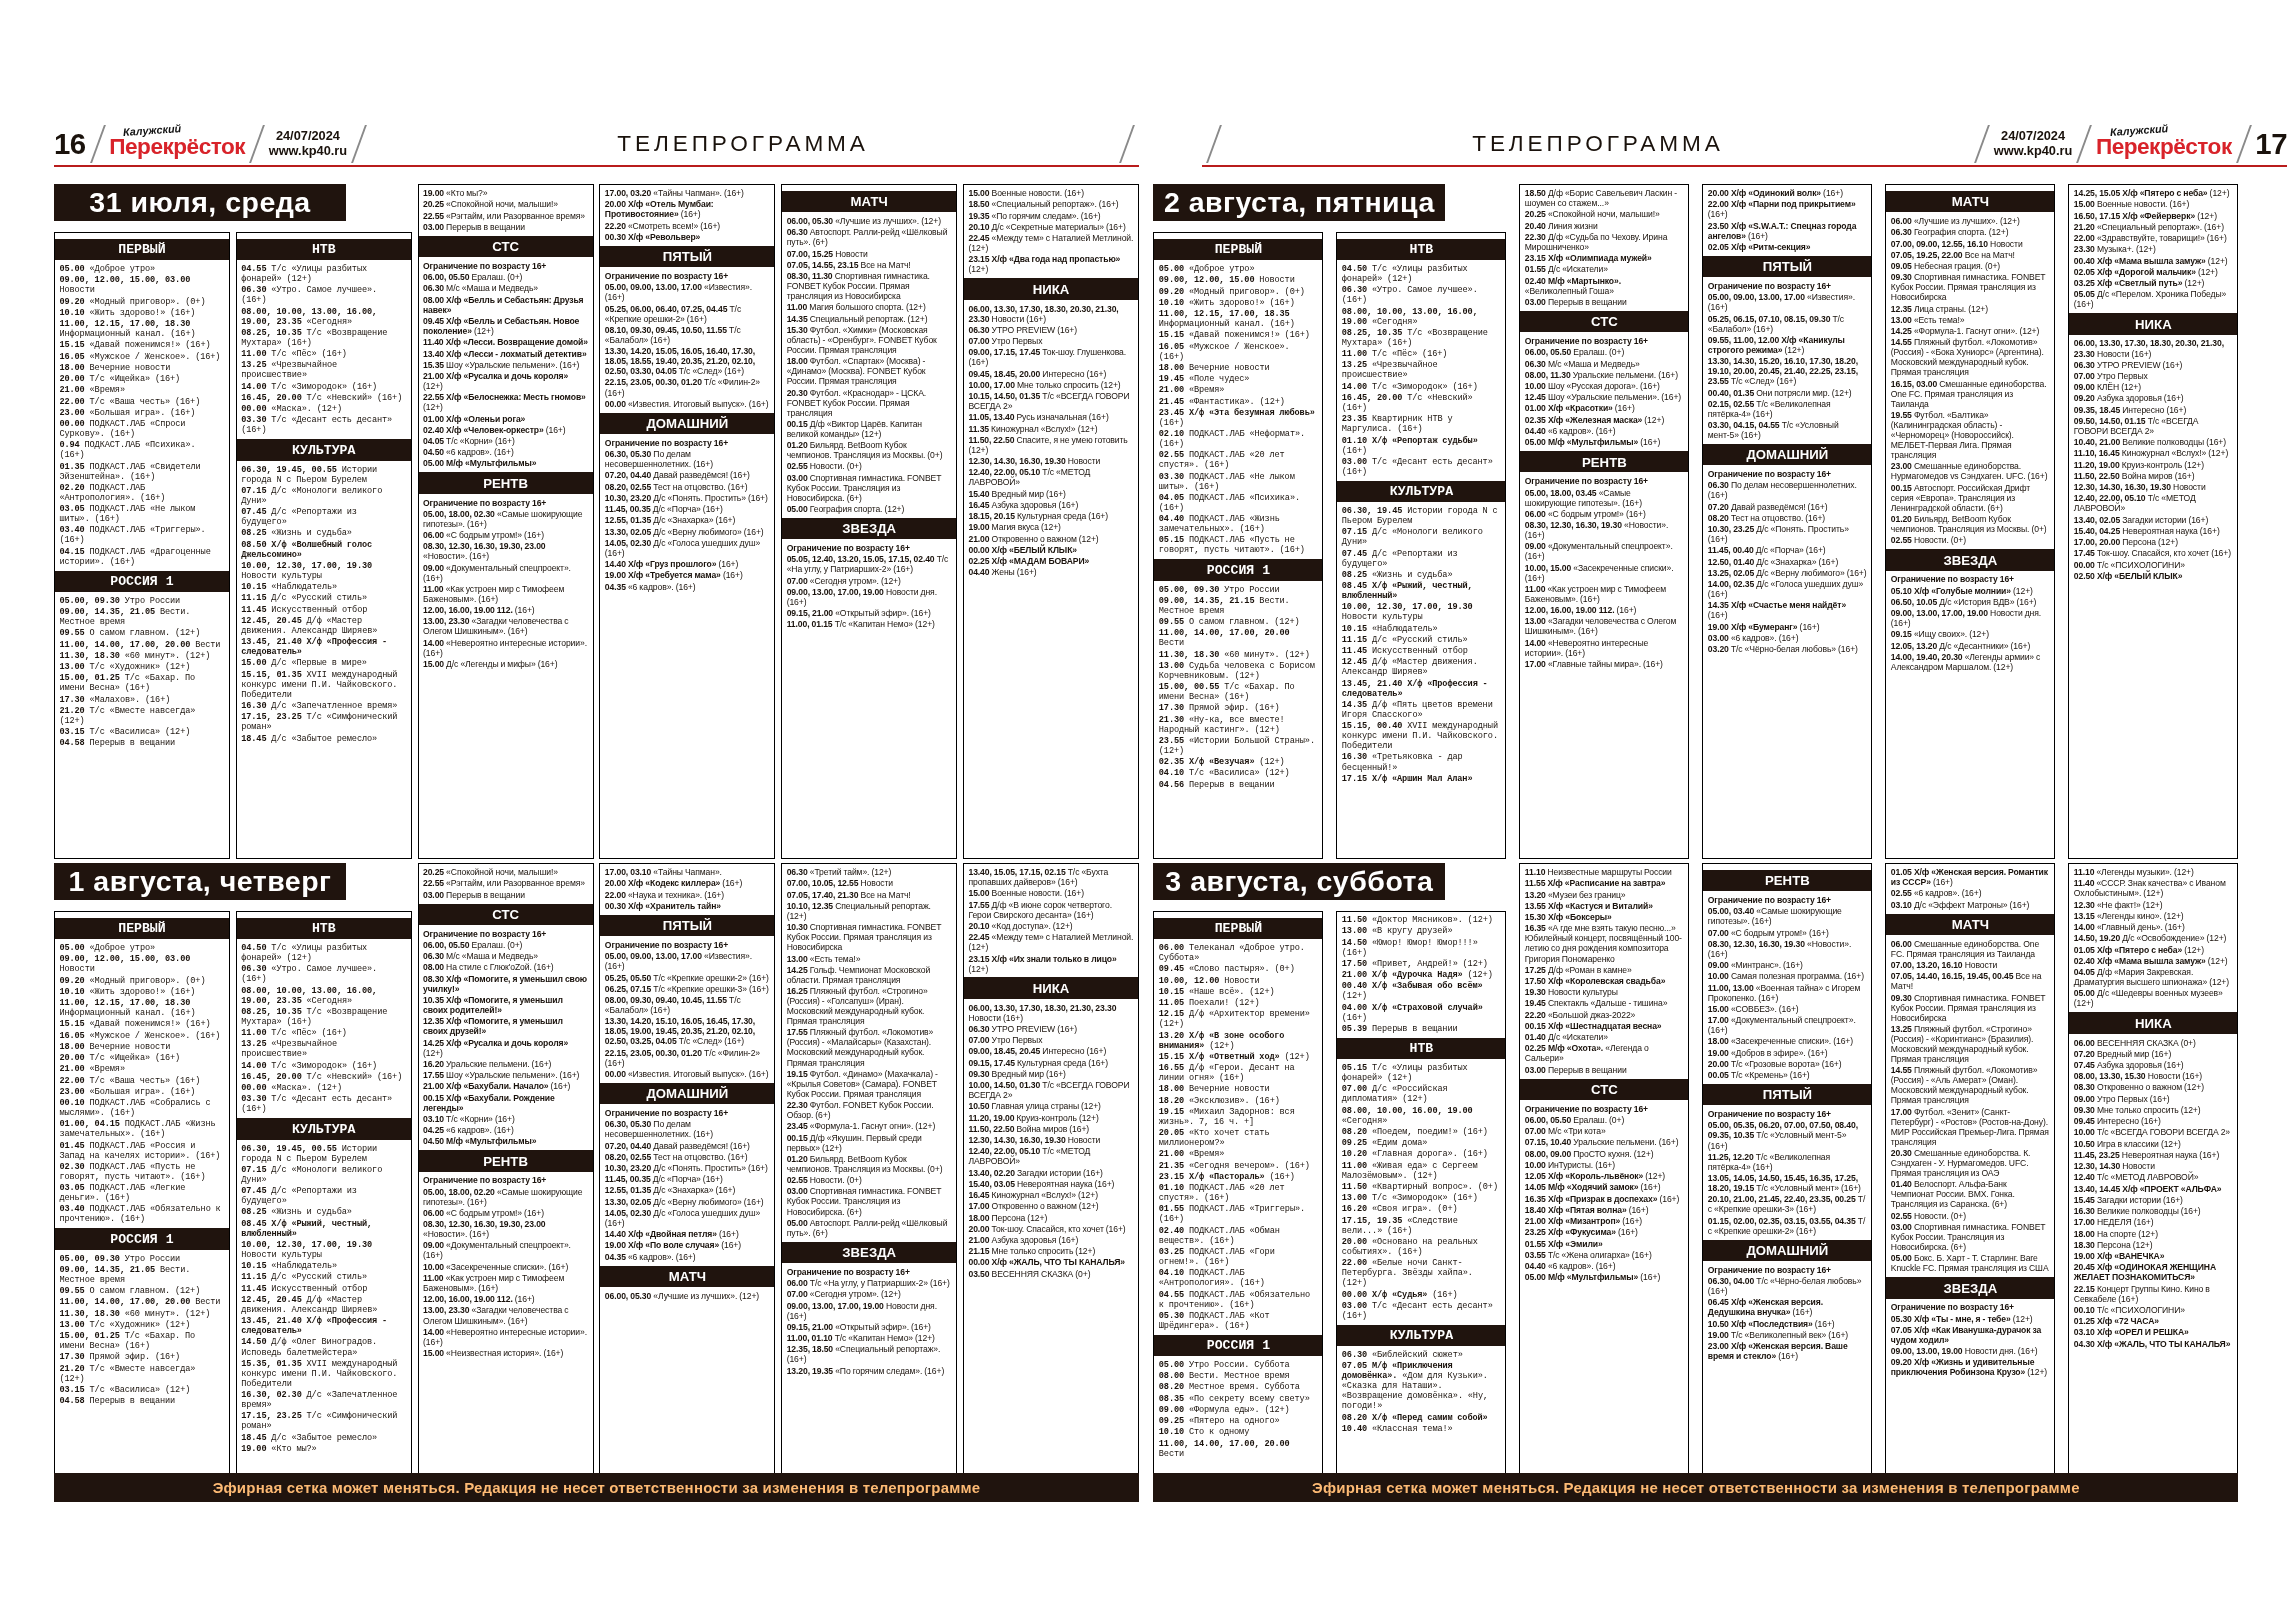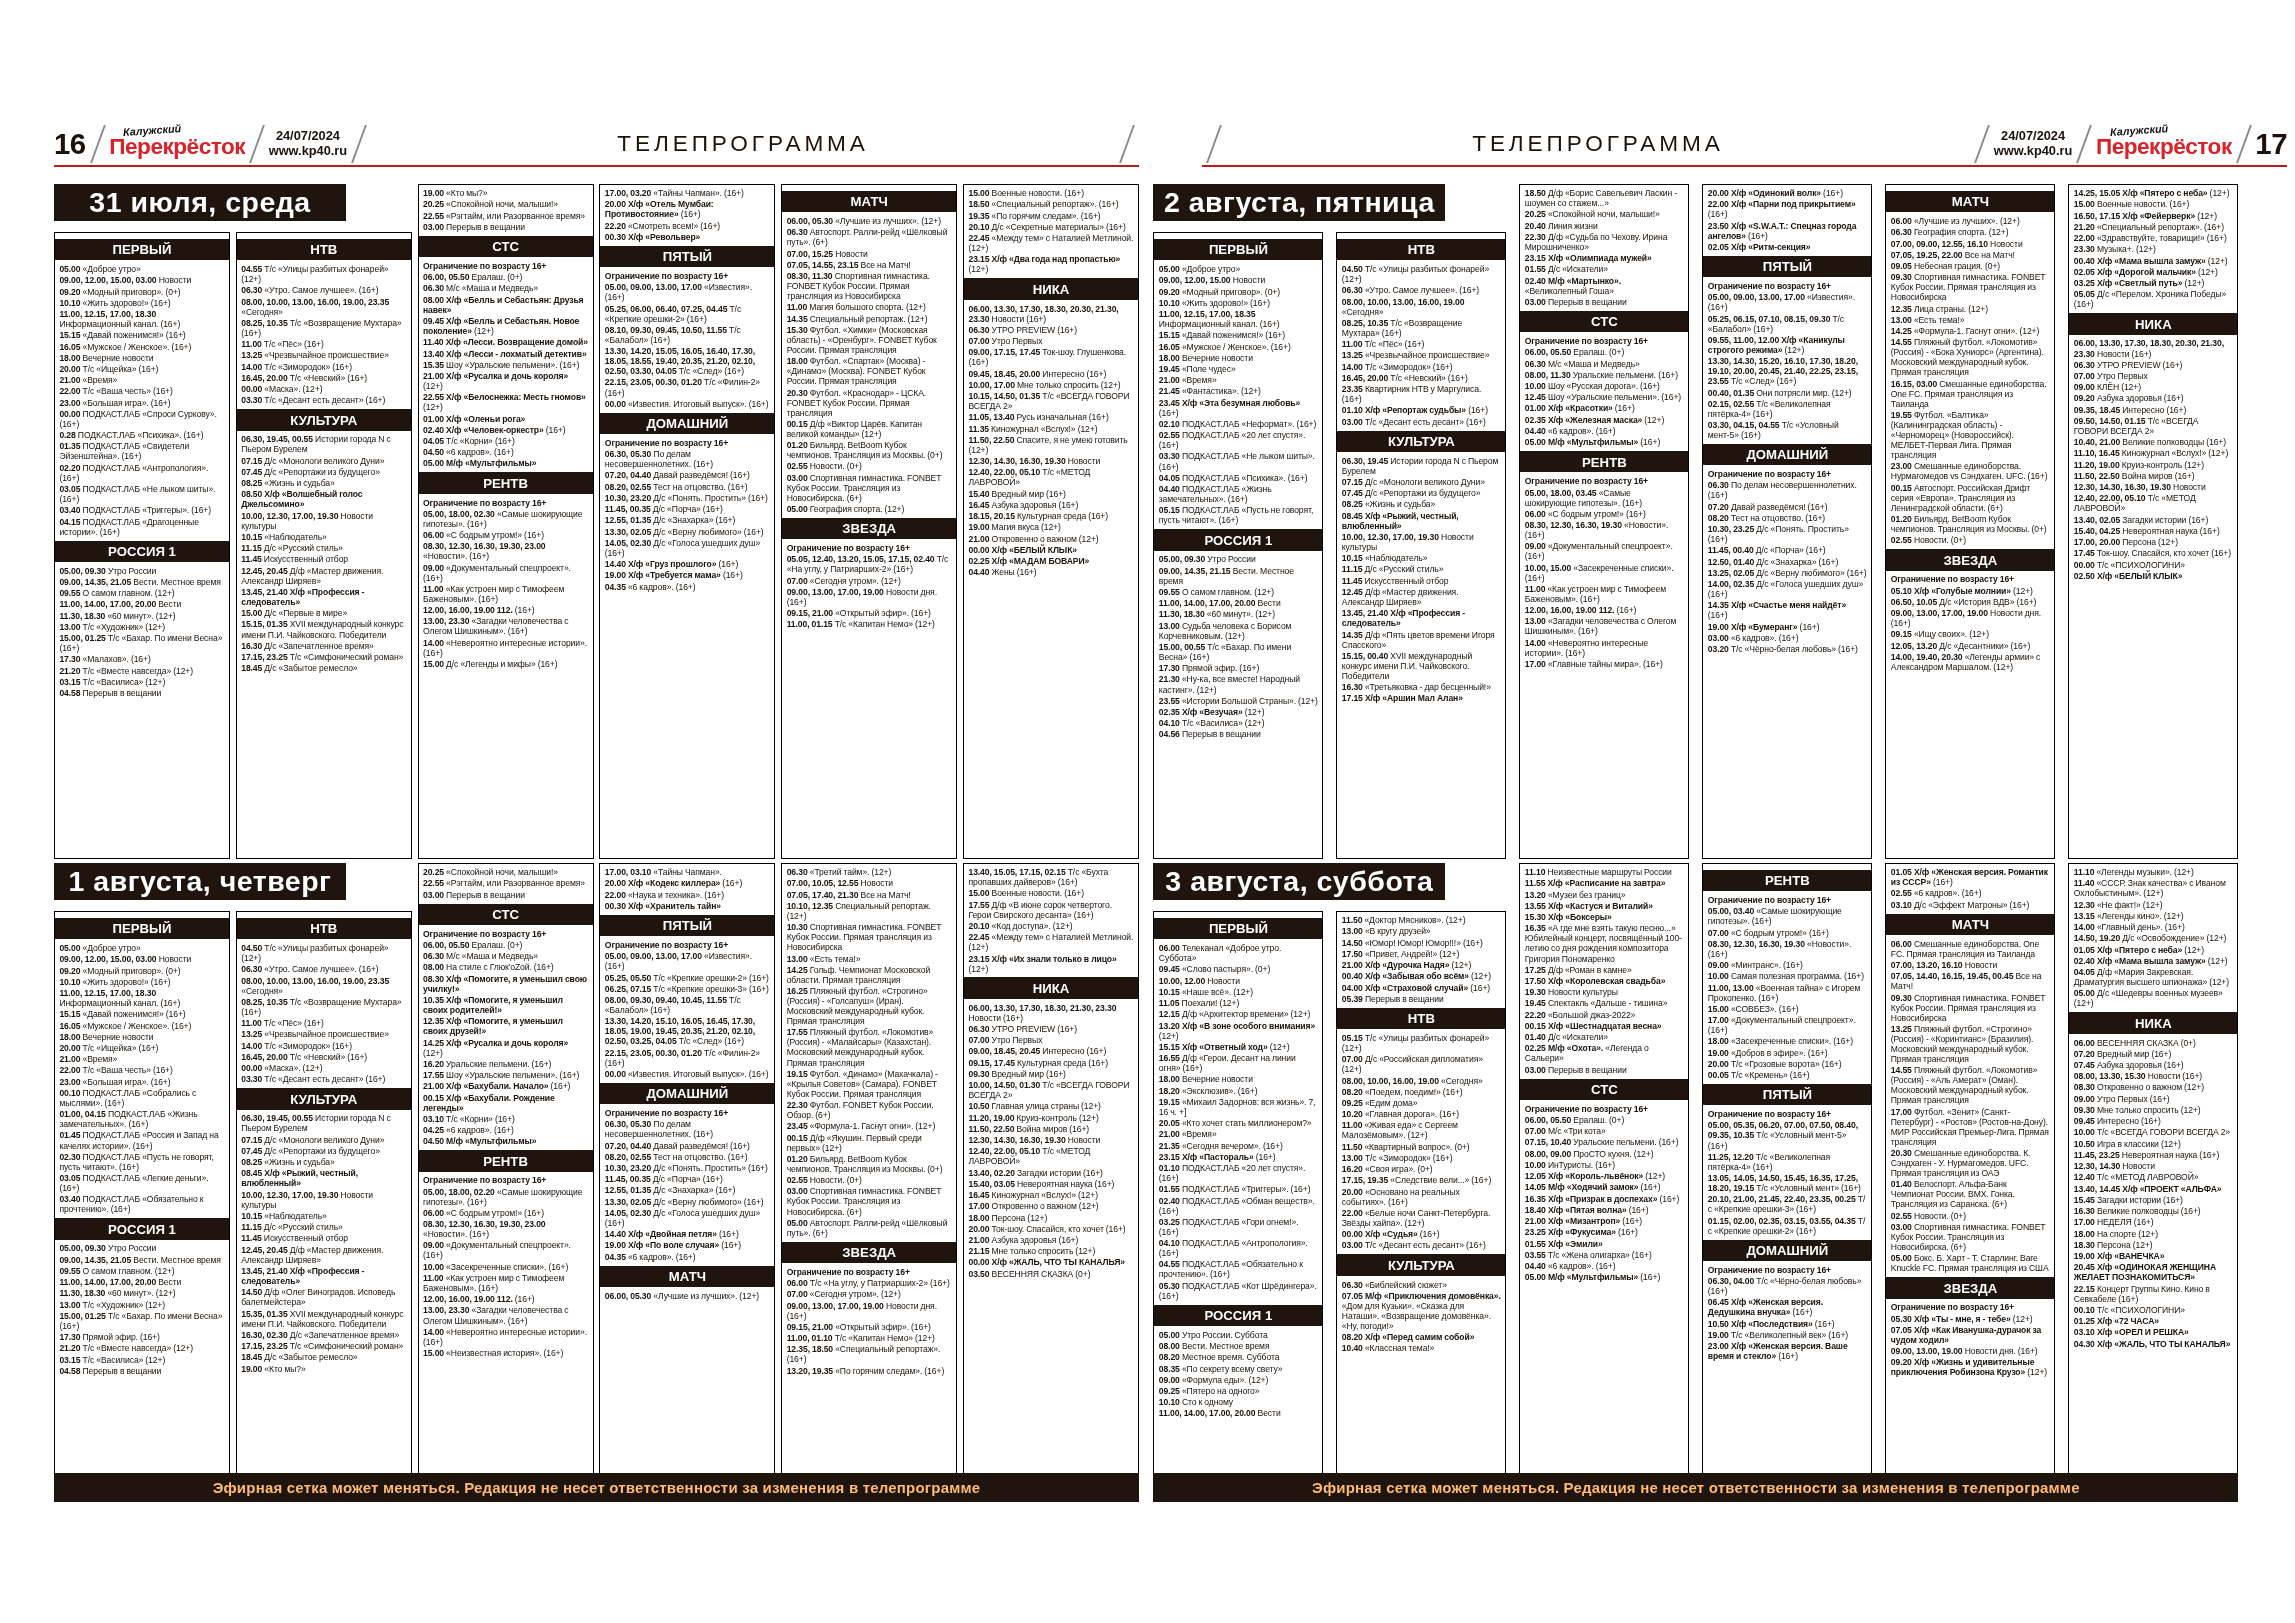--- a/index.html
+++ b/index.html
@@ -17,21 +17,21 @@
   .mh-title{font-size:22.6px;letter-spacing:3.9px;font-weight:normal;white-space:nowrap;}
   .mh-spacer{flex:1;}
   
   .day{position:absolute;display:flex;gap:5.9px;}
   .half.left .day,.half.right .day{left:54px;width:1085px;}
   .half.right .day{left:5.4px;gap:13px;}
   .day.top{top:184px;height:675px;}
   .day.bottom{top:863px;height:611px;}
   .daytitle{position:absolute;left:0;top:0;width:292px;height:37px;background:#20140e;color:#fff;font-size:28.5px;font-weight:bold;text-align:center;line-height:37px;letter-spacing:0.5px;z-index:2;}
   .col{flex:1 1 0;border:1px solid #000;background:#fff;box-sizing:border-box;padding:2px 4.4px;overflow:hidden;height:100%;}
-  .col.offset{margin-top:48px;height:calc(100% - 48px);}
+  .col.offset{margin-top:48px;height:calc(100% - 48px);font-family:Liberation Mono, monospace;}
   .chan{background:#20140e;color:#fff;font-weight:bold;font-size:13.2px;text-align:center;padding:3.4px 0 2.9px;margin:3.9px -4.4px 3.9px;}
   .prog{font-size:8.6px;line-height:1.17;margin:1.2px 0;letter-spacing:-0.1px;word-spacing:-0.2px;}
   .prog.restrict{font-weight:bold;}
   .disclaimer{position:absolute;top:1473px;height:28.5px;background:#20140e;color:#fdba74;font-weight:bold;font-size:15px;display:flex;align-items:center;justify-content:center;letter-spacing:0.2px;}
   .half.left .disclaimer{left:54px;width:1085px;}
   .half.right .disclaimer{left:5.4px;width:1085px;}
 </style>
 </head>
 <body>
 
@@ -67,21 +67,21 @@
           <div class="prog"><b>10.10 </b>«Жить здорово!» (16+)</div>
           <div class="prog"><b>11.00, 12.15, 17.00, 18.30 </b>Информационный канал. (16+)</div>
           <div class="prog"><b>15.15 </b>«Давай поженимся!» (16+)</div>
           <div class="prog"><b>16.05 </b>«Мужское / Женское». (16+)</div>
           <div class="prog"><b>18.00 </b>Вечерние новости</div>
           <div class="prog"><b>20.00 </b>Т/с «Ищейка» (16+)</div>
           <div class="prog"><b>21.00 </b>«Время»</div>
           <div class="prog"><b>22.00 </b>Т/с «Ваша честь» (16+)</div>
           <div class="prog"><b>23.00 </b>«Большая игра». (16+)</div>
           <div class="prog"><b>00.00 </b>ПОДКАСТ.ЛАБ «Спроси Суркову». (16+)</div>
-          <div class="prog"><b>0.28 </b>ПОДКАСТ.ЛАБ «Психика». (16+)</div>
+          <div class="prog"><b>0.94 </b>ПОДКАСТ.ЛАБ «Психика». (16+)</div>
           <div class="prog"><b>01.35 </b>ПОДКАСТ.ЛАБ «Свидетели Эйзенштейна». (16+)</div>
           <div class="prog"><b>02.20 </b>ПОДКАСТ.ЛАБ «Антропология». (16+)</div>
           <div class="prog"><b>03.05 </b>ПОДКАСТ.ЛАБ «Не лыком шиты». (16+)</div>
           <div class="prog"><b>03.40 </b>ПОДКАСТ.ЛАБ «Триггеры». (16+)</div>
           <div class="prog"><b>04.15 </b>ПОДКАСТ.ЛАБ «Драгоценные истории». (16+)</div>
           <div class="chan">РОССИЯ 1</div>
           <div class="prog"><b>05.00, 09.30 </b>Утро России</div>
           <div class="prog"><b>09.00, 14.35, 21.05 </b>Вести. Местное время</div>
           <div class="prog"><b>09.55 </b>О самом главном. (12+)</div>
           <div class="prog"><b>11.00, 14.00, 17.00, 20.00 </b>Вести</div>

